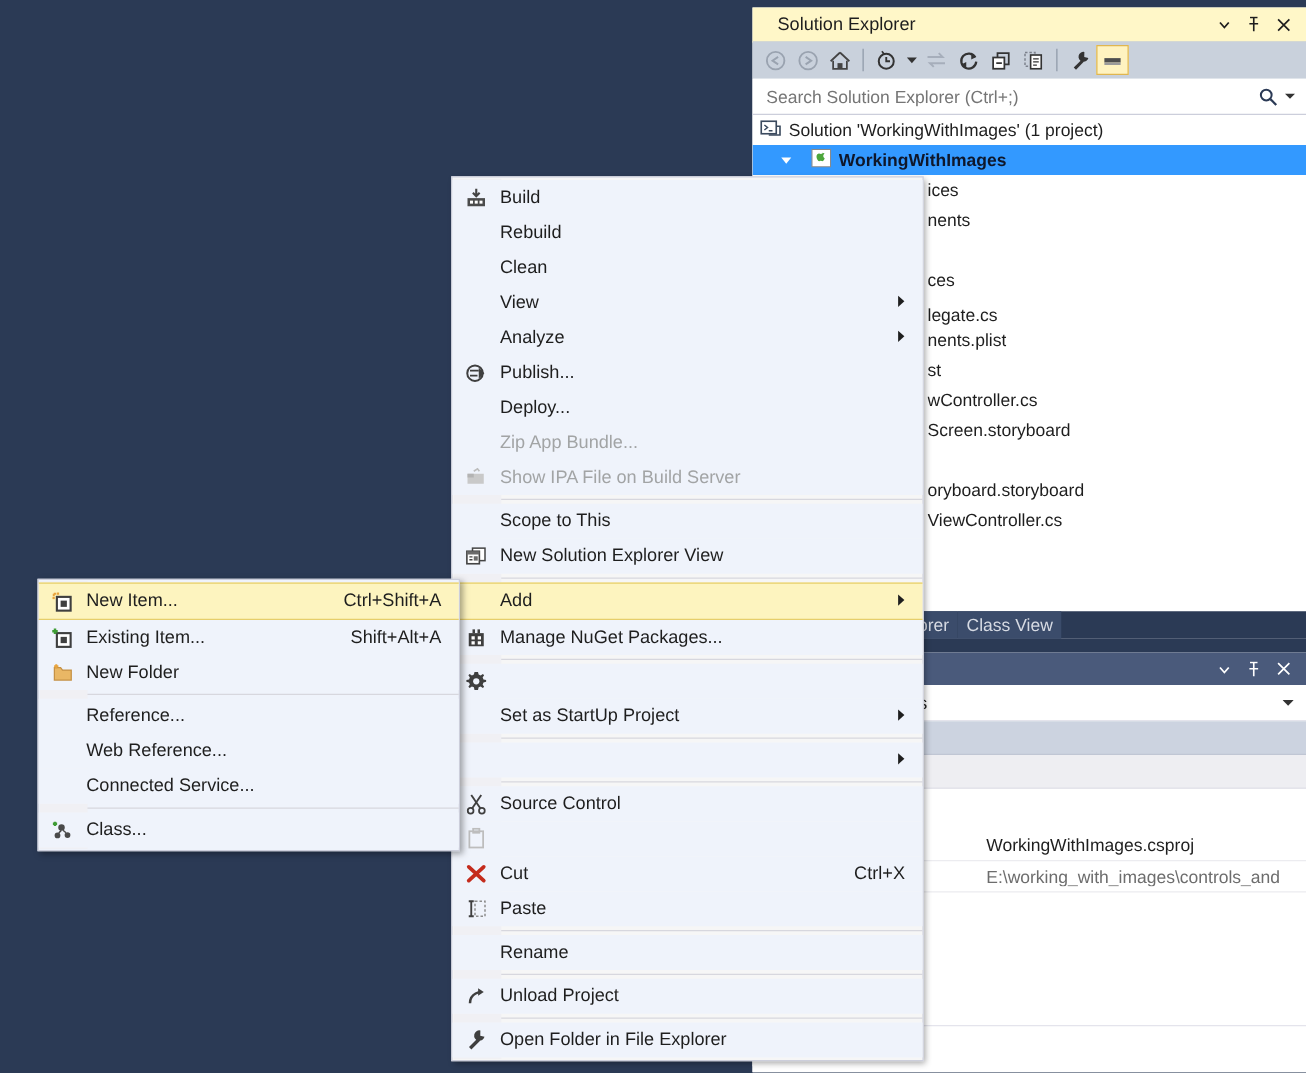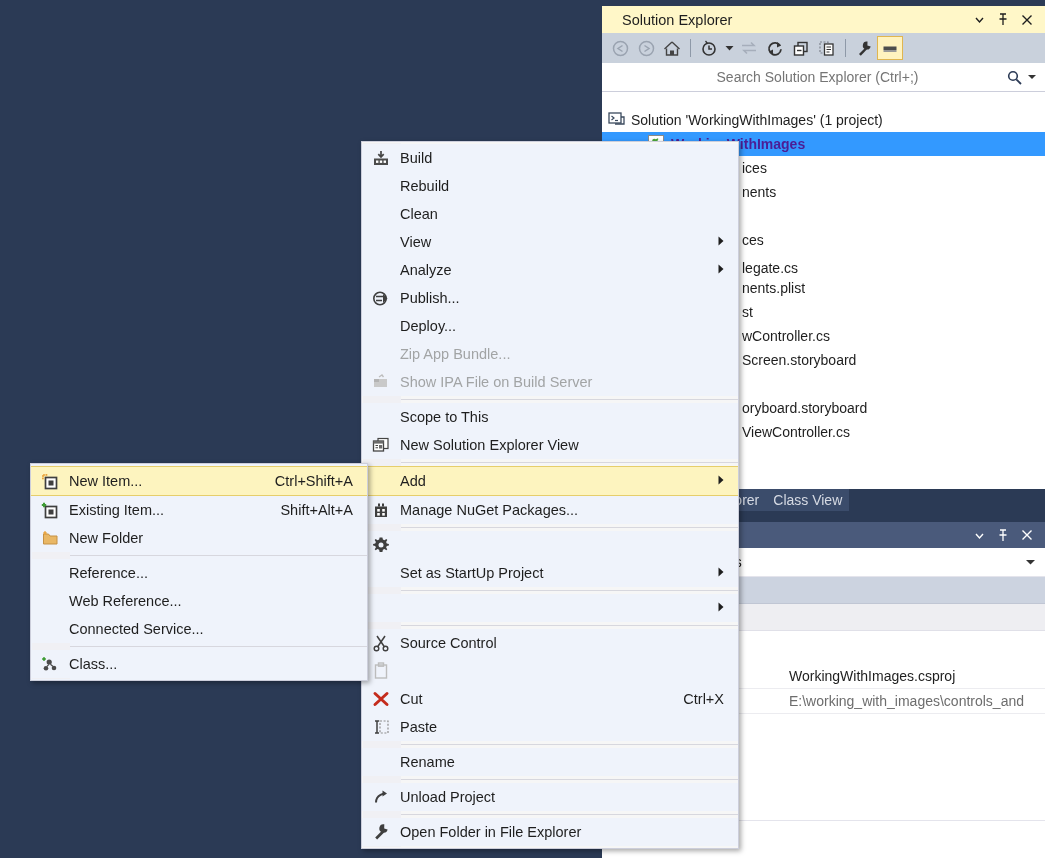--- a/index.html
+++ b/index.html
@@ -45,35 +45,35 @@
   .tbsep{width:1px;height:18px;background:#8e99a8;margin:0 5px;}
 
   #se-search{
     position:absolute;left:0;top:57px;width:100%;height:29px;
     background:#ffffff;border-bottom:1px solid #CCCEDB;
     display:flex;align-items:center;box-sizing:border-box;
   }
   #se-search-input{
     border:0;outline:0;background:transparent;
     font-family:inherit;font-size:14px;color:#ec4899;
-    margin-left:26px;flex:1;text-align:center;
+    margin-left:9px;flex:1;
   }
   #se-search-icon{margin-right:6px;color:#2b3a55;display:flex;align-items:center;}
   #se-search-caret{margin-right:9px;font-size:9px;color:#333;}
 
   #se-tree{
     position:absolute;left:0;top:86px;width:100%;height:397px;
     background:#ffffff;overflow:hidden;
   }
   .tree-row{
     height:24px;display:flex;align-items:center;
     font-size:14px;white-space:nowrap;
     padding-left:6px;box-sizing:border-box;
   }
-  .tree-row.selected{background:#3399FF;color:#4c1d95;font-weight:bold;}
+  .tree-row.selected{background:#3399FF;color:#0f172a;font-weight:bold;text-align:center;}
   .tw{display:inline-block;width:16px;flex:0 0 16px;}
   .tw svg{display:block;}
   .ticon{display:inline-block;width:18px;flex:0 0 18px;margin-right:5px;}
   .tlabel{overflow:hidden;}
 
   #se-tabs{
     position:absolute;left:0;top:483px;width:100%;height:22px;
     background:#2B3A55;display:flex;align-items:flex-end;
   }
   .se-tab{
@@ -280,21 +280,21 @@
     </span>
     <span id="se-search-caret">
       <svg width="8" height="6" viewBox="0 0 8 6">
           <path d="M0 1 L4 5 L8 1" fill="#333"></path>
         </svg>
     </span>
   </div>
 
   <div id="se-tree">
 
-    <div class="tree-row" style="margin-top:16px;">
+    <div class="tree-row" style="">
       <span class="ticon">
         <svg width="17" height="16" viewBox="0 0 17 16">
             <rect x="1" y="2" width="12" height="10" fill="none" stroke="#3b4a5e" stroke-width="1.3"></rect>
             <path d="M3.5 5 L6 7 L3.5 9" fill="none" stroke="#3b4a5e" stroke-width="1.2"></path>
             <path d="M7 9.5 h3" stroke="#3b4a5e" stroke-width="1.2"></path>
             <path d="M13 6 h3 v7 h-9" fill="none" stroke="#3b4a5e" stroke-width="1.3"></path>
           </svg>
       </span>
       <span class="tlabel">Solution 'WorkingWithImages' (1 project)</span>
     </div>

